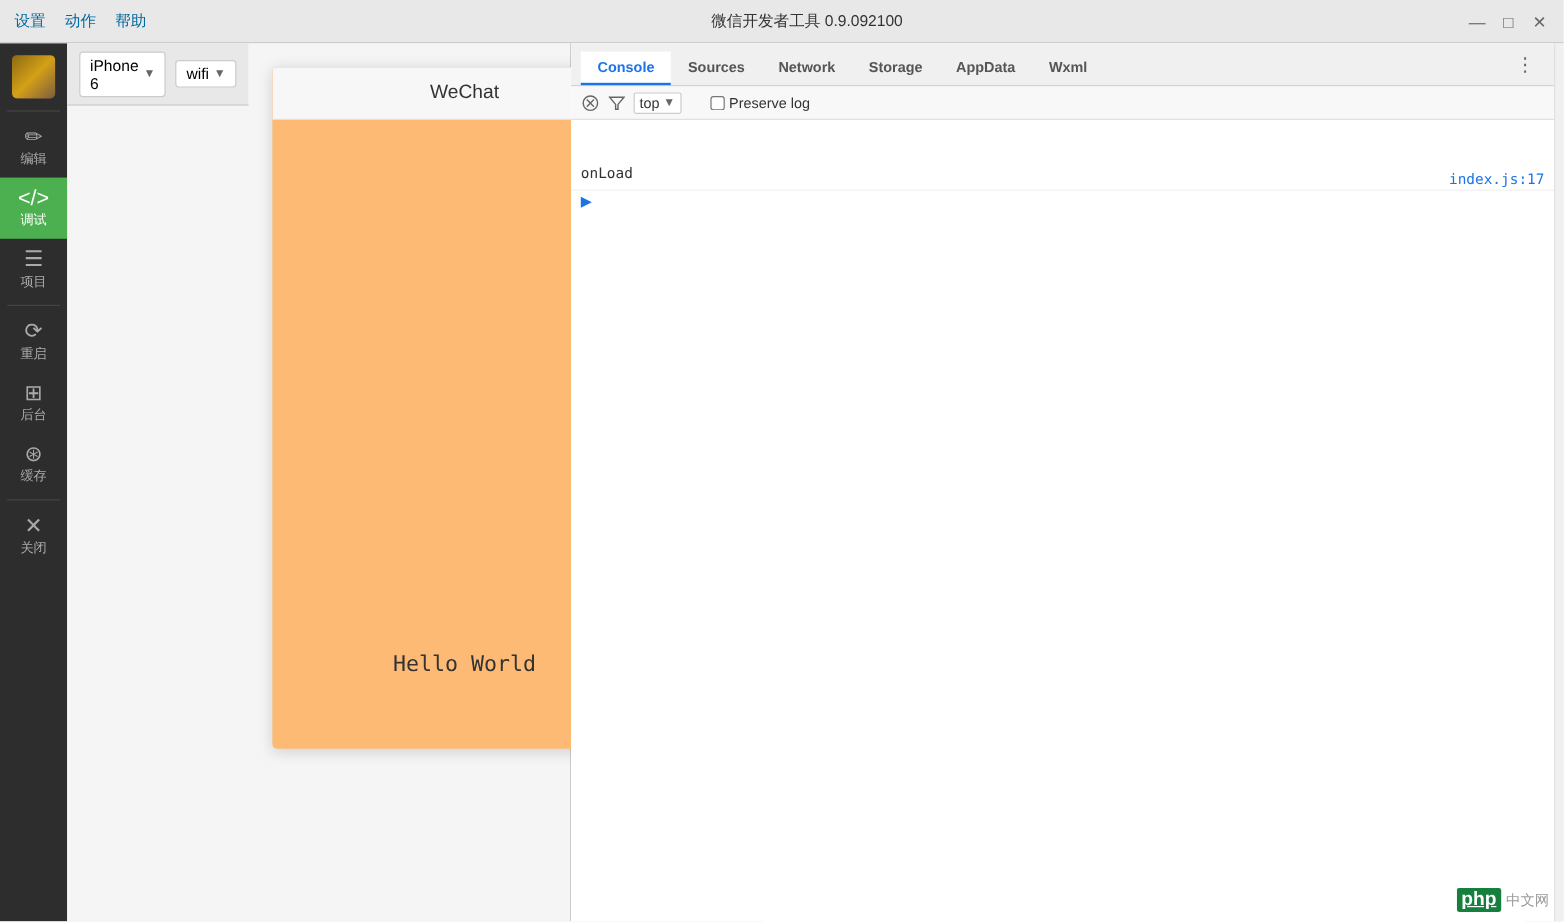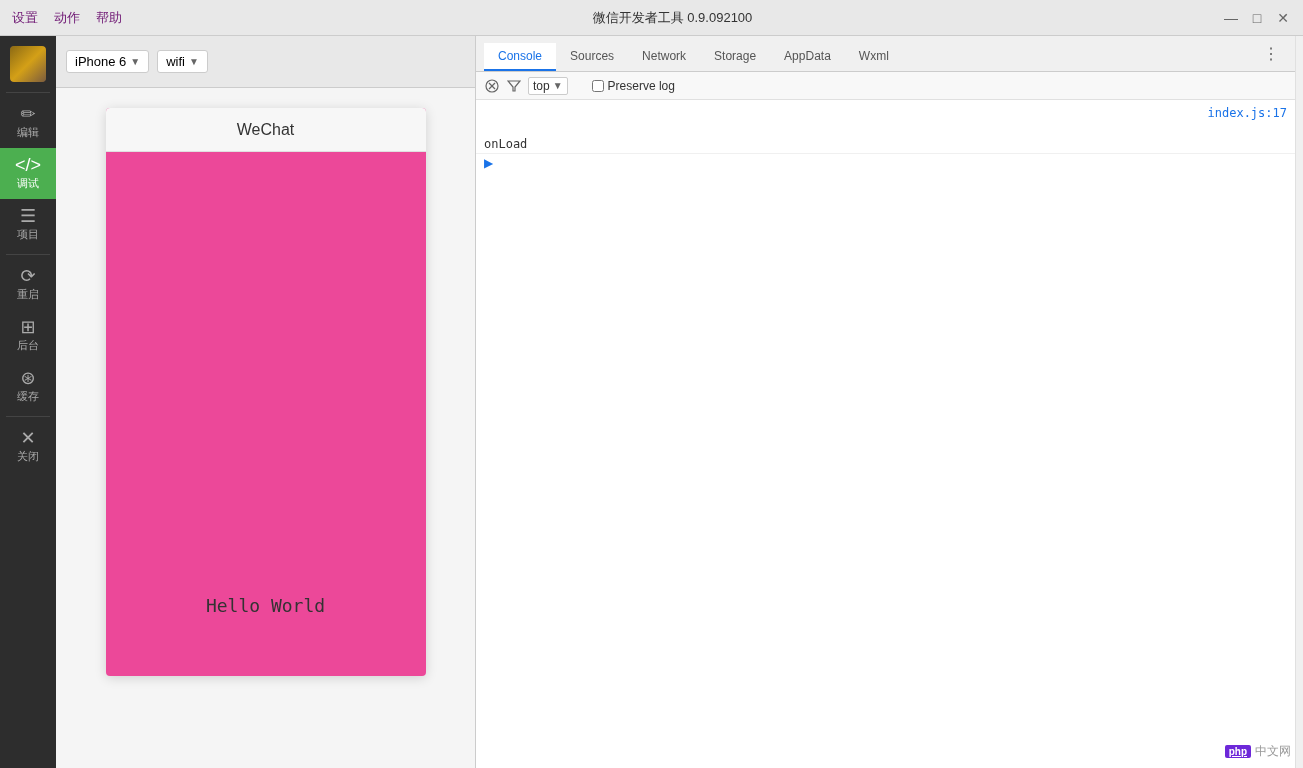--- a/index.html
+++ b/index.html
@@ -23,21 +23,21 @@
       padding: 0 12px;
       border-bottom: 1px solid #ccc;
       flex-shrink: 0;
     }
     .title-bar-left {
       display: flex;
       gap: 16px;
     }
     .title-bar-menu {
       font-size: 13px;
-      color: #701a75;
+      color: #0369a1;
       cursor: pointer;
     }
     .title-bar-title {
       font-size: 13px;
       color: #333;
       flex: 1;
       text-align: center;
     }
     .title-bar-controls {
       display: flex;
@@ -114,21 +114,20 @@
       height: 1px;
       background: #444;
       margin: 4px 0;
     }
 
     
     .simulator-area {
       width: 420px;
       background: #f5f5f5;
       display: flex;
-      flex-direction: column;
       flex-shrink: 0;
       border-right: 1px solid #ccc;
     }
     .simulator-toolbar {
       height: 52px;
       background: #e8e8e8;
       border-bottom: 1px solid #ccc;
       display: flex;
       align-items: center;
       padding: 0 10px;
@@ -163,21 +162,21 @@
     .simulator-frame {
       flex: 1;
       display: flex;
       align-items: flex-start;
       justify-content: center;
       padding: 20px;
     }
     .phone-screen {
       width: 320px;
       height: 568px;
-      background: #ec4899;
+      background: #fdba74;
       border-radius: 4px;
       box-shadow: 0 2px 12px rgba(0,0,0,0.15);
       display: flex;
       flex-direction: column;
       overflow: hidden;
     }
     .phone-nav-bar {
       height: 44px;
       background: #f7f7f7;
       border-bottom: 1px solid #e0e0e0;
@@ -217,20 +216,21 @@
       padding: 0 8px;
       gap: 0;
     }
     .devtools-tab {
       padding: 6px 14px;
       font-size: 12px;
       color: #555;
       cursor: pointer;
       border-bottom: 2px solid transparent;
       position: relative;
+      font-weight: bold;
     }
     .devtools-tab.active {
       color: #1a73e8;
       border-bottom: 2px solid #1a73e8;
       background: #fff;
     }
     .devtools-tab-more {
       margin-left: auto;
       padding: 6px 8px;
       font-size: 16px;
@@ -314,20 +314,21 @@
       color: #333;
       font-family: monospace;
       margin-top: 31px;
     }
     .console-log-link {
       color: #1a73e8;
       text-decoration: none;
       font-family: monospace;
       font-size: 12px;
       cursor: pointer;
+      margin-top: 36px;
     }
     .console-arrow {
       color: #1a73e8;
       font-size: 12px;
       margin-right: 4px;
       cursor: pointer;
     }
     .console-arrow-line {
       display: flex;
       align-items: center;
@@ -348,25 +349,25 @@
       position: fixed;
       bottom: 8px;
       right: 12px;
       font-size: 12px;
       color: #999;
       display: flex;
       align-items: center;
       gap: 4px;
     }
     .php-logo {
-      background: #6d28d9;
+      background: #15803d;
       color: #fff;
       padding: 1px 4px;
       border-radius: 2px;
-      font-size: 10px;
+      font-size: 16px;
       font-weight: bold;
       text-decoration: underline;
     }
   </style>
 </head>
 <body>
 
 <div class="title-bar">
   <div class="title-bar-left">
     <span class="title-bar-menu">设置</span>

